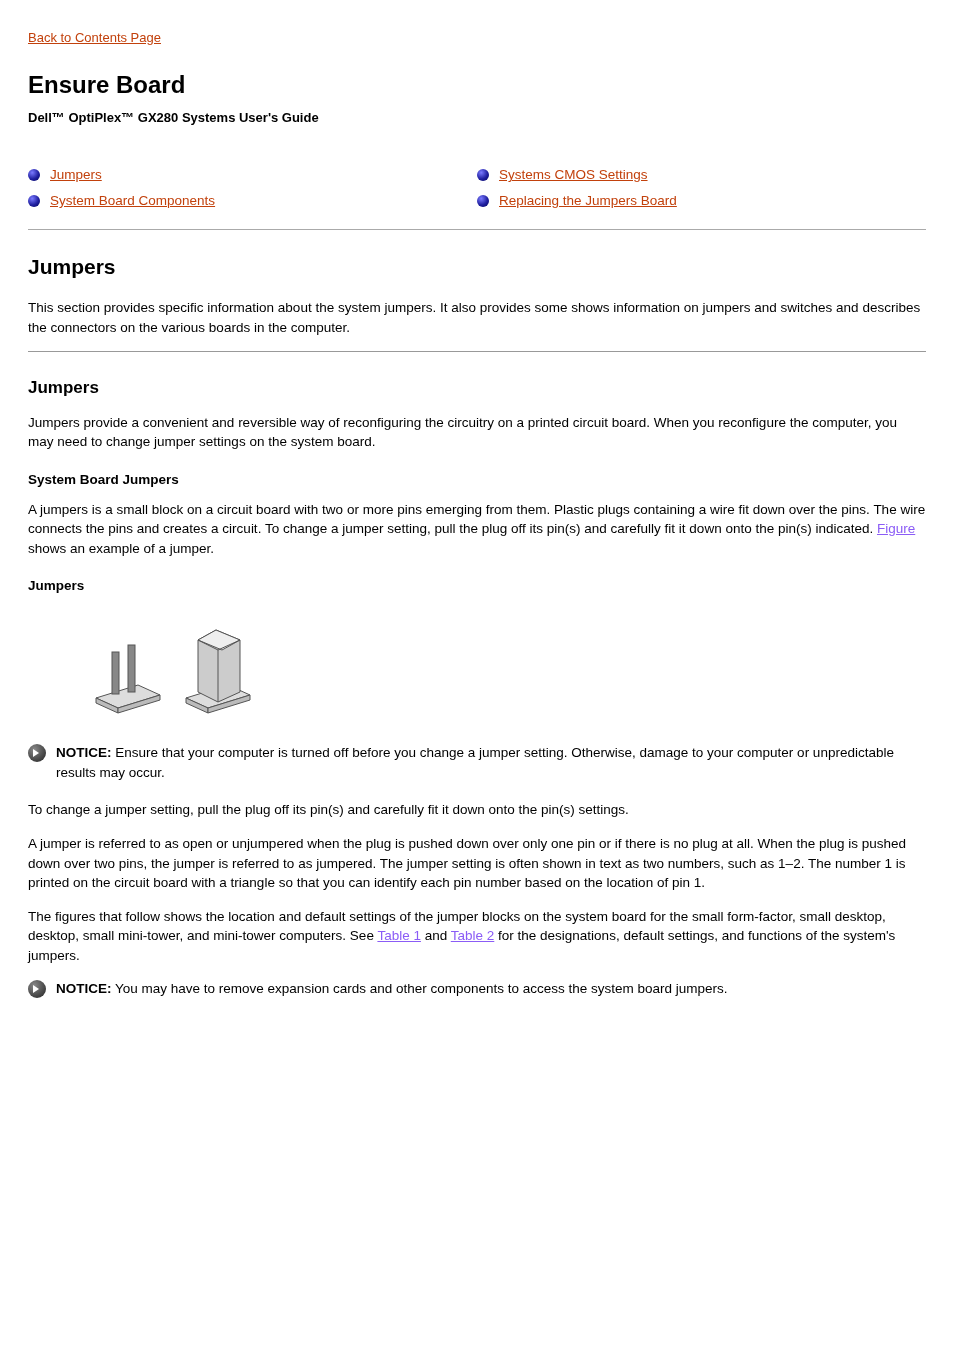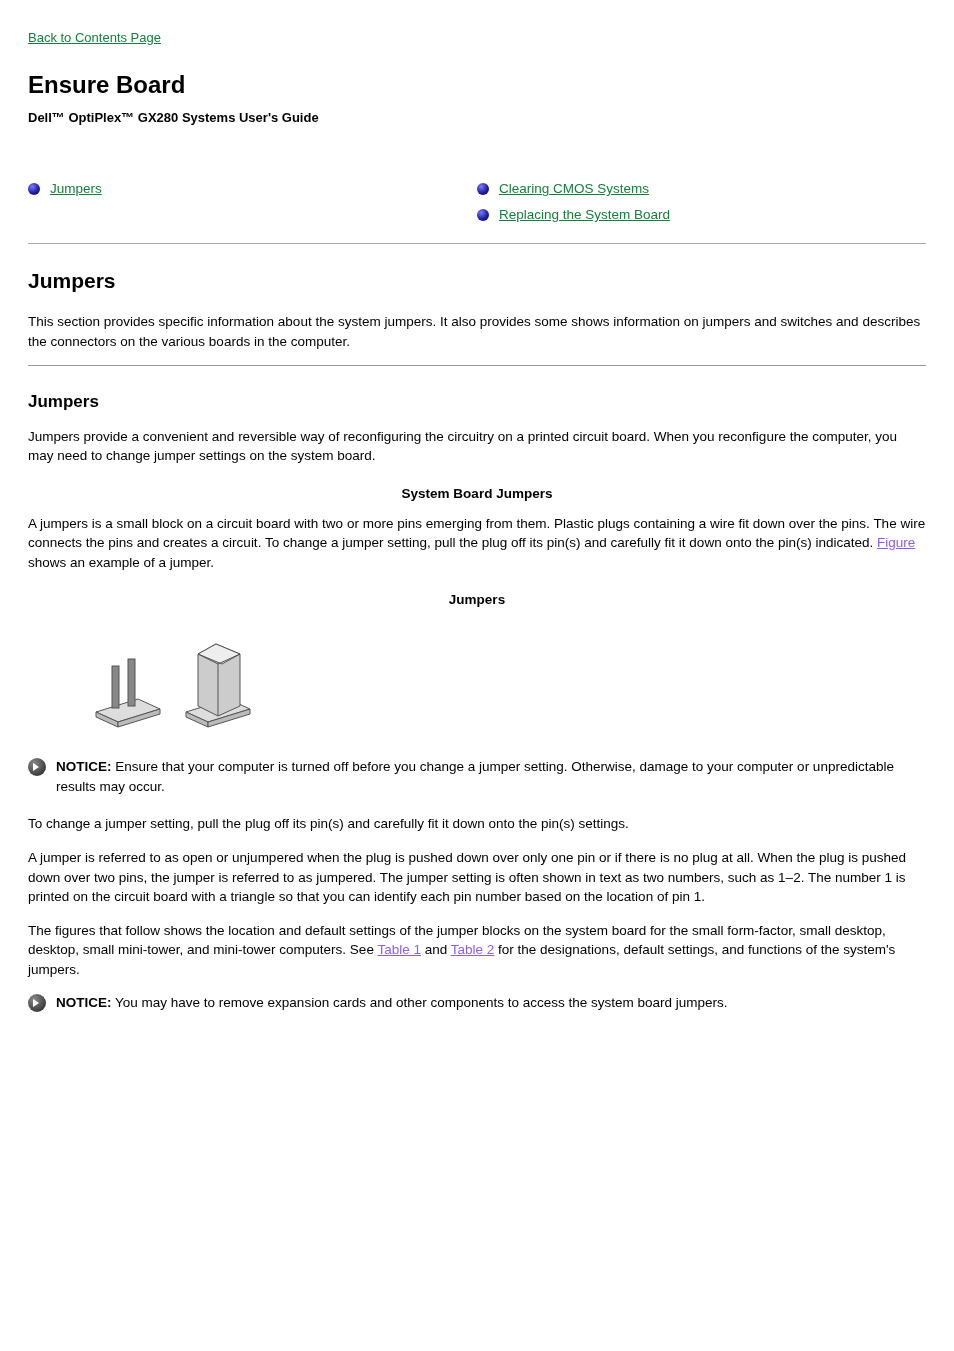--- a/index.html
+++ b/index.html
@@ -6,35 +6,35 @@
     margin: 0;
     padding: 28px 28px 40px 28px;
     font-family: Arial, Helvetica, sans-serif;
     font-size: 13.5px;
     line-height: 1.45;
     color: #000;
     background: #fff;
     width: 898px;
   }
   a {
-    color: #15803d;
+    color: #c2410c;
     text-decoration: underline;
   }
   .back-link {
     font-size: 13px;
   }
   h1.section-title {
     font-size: 24px;
     font-weight: bold;
     margin: 20px 0 6px 0;
   }
   .subtitle {
     font-size: 13px;
     font-weight: bold;
-    margin-bottom: 46px;
+    margin-bottom: 32px;
   }
   .toc {
     display: flex;
     margin-bottom: 12px;
   }
   .toc-col {
     flex: 1;
   }
   .toc-row {
     display: flex;
@@ -67,21 +67,20 @@
   }
   h3.h3 {
     font-size: 17px;
     font-weight: bold;
     margin: 24px 0 12px 0;
   }
   h4.h4 {
     font-size: 13.5px;
     font-weight: bold;
     margin: 18px 0 10px 0;
-    text-align: center;
   }
   .jumper-figure {
     margin: 14px 0 18px 40px;
   }
   .notice-row {
     display: flex;
     align-items: flex-start;
     margin: 8px 0 18px 0;
   }
   .notice-icon {
@@ -118,29 +117,33 @@
 
 <h1 class="section-title">Ensure Board</h1>
 <div class="subtitle">Dell™ OptiPlex™ GX280 Systems User's Guide</div>
 
 <div class="toc">
   <div class="toc-col">
     <div class="toc-row">
       <span class="bullet-icon"></span>
       <a href="#jumpers">Jumpers</a>
     </div>
+    <div class="toc-row">
+      <span class="bullet-icon"></span>
+      <a href="#components">System Board Components</a>
+    </div>
   </div>
   <div class="toc-col">
     <div class="toc-row">
       <span class="bullet-icon"></span>
-      <a href="#cmos">Clearing CMOS Systems</a>
-    </div>
-    <div class="toc-row">
-      <span class="bullet-icon"></span>
-      <a href="#replace">Replacing the System Board</a>
+      <a href="#cmos">Systems CMOS Settings</a>
+    </div>
+    <div class="toc-row">
+      <span class="bullet-icon"></span>
+      <a href="#replace">Replacing the Jumpers Board</a>
     </div>
   </div>
 </div>
 
 <hr class="divider">
 
 <h2 class="h2">Jumpers</h2>
 
 <p>This section provides specific information about the system jumpers. It also provides some shows information on jumpers and switches and describes the connectors on the various boards in the computer.</p>
 

